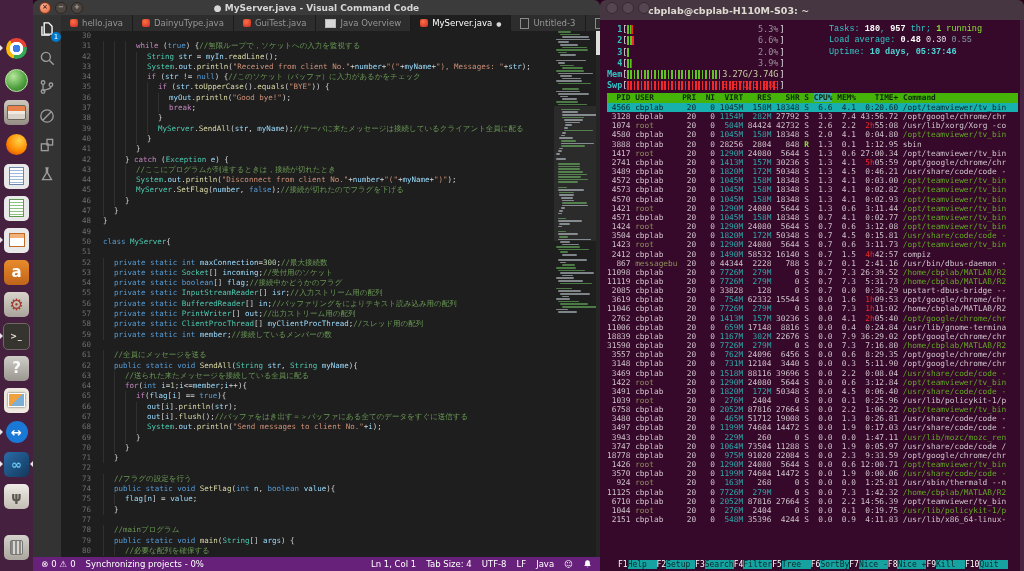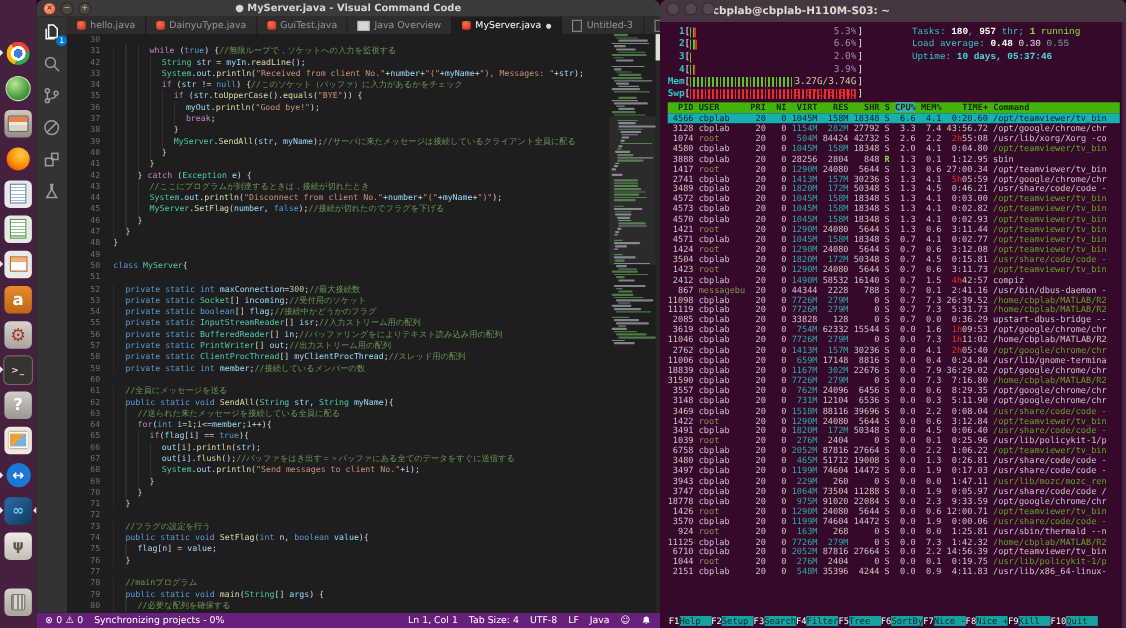--- a/index.html
+++ b/index.html
@@ -114,21 +114,21 @@
   .i-dim{color:#7f9f9f;} .i-gb{color:#8AE234;font-weight:bold;} .i-gn{color:#8AE234;} .i-cyb{color:#4FD8D8;font-weight:bold;}
   .htable{font-size:7.8px;}
   .hheader{height:10px;line-height:10px;background:#45b307;color:#0b2b02;white-space:pre;font-weight:bold;}
   .hsort{background:#39b0b0;}
   .hrow{height:9.16px;line-height:9.16px;white-space:pre;}
   .hrow span{color:#cfc3cb;}
   .hrow .w{color:#cfc3cb;} .hrow .u2{color:#8f8f5a;} .hrow .cy2{color:#2fa8a8;}
   .hrow .gr{color:#8AE234;font-weight:bold;} .hrow .rd{color:#ef2929;} .hrow .gn{color:#63a722;}
   .hrow.sel{background:#18AFAF;}
   .hrow.sel span{color:#04282a !important;font-weight:normal;}
-  .fkeys{position:absolute;left:0;right:0;bottom:3px;height:11px;line-height:11px;font-size:8px;white-space:pre;display:flex;padding-left:8px;}
+  .fkeys{position:absolute;left:0;right:0;bottom:3px;height:11px;line-height:11px;font-size:8px;white-space:pre;display:flex;padding-left:18px;}
   .fk{color:#fff;} .fl{background:#17a2a2;color:#062a2a;}
 </style>
 </head>
 <body>
 
 <div class="screen">
 
   <div class="launcher" id="launcher">
       <div class="litem">
         <div class="tile ico-ubuntu-dash"></div>
@@ -531,21 +531,21 @@
             <div class="hrow"><span class="w">11098 </span><span class="w">cbplab    </span><span class="w"> 20 </span><span class="w">  0 </span><span class="cy2">7726M </span><span class="cy2"> 279M </span><span class="w">    0 </span><span class="w">S </span><span class="w"> 0.7 </span><span class="w"> 7.3 </span><span class="w">26:39.52 </span><span class="gn">/home/cbplab/MATLAB/R2</span></div>
             <div class="hrow"><span class="w">11119 </span><span class="w">cbplab    </span><span class="w"> 20 </span><span class="w">  0 </span><span class="cy2">7726M </span><span class="cy2"> 279M </span><span class="w">    0 </span><span class="w">S </span><span class="w"> 0.7 </span><span class="w"> 7.3 </span><span class="w"> 5:31.73 </span><span class="gn">/home/cbplab/MATLAB/R2</span></div>
             <div class="hrow"><span class="w"> 2085 </span><span class="w">cbplab    </span><span class="w"> 20 </span><span class="w">  0 </span><span class="w">33828 </span><span class="w">  128 </span><span class="w">    0 </span><span class="w">S </span><span class="w"> 0.7 </span><span class="w"> 0.0 </span><span class="w"> 0:36.29 </span><span class="w">upstart-dbus-bridge --</span></div>
             <div class="hrow"><span class="w"> 3619 </span><span class="w">cbplab    </span><span class="w"> 20 </span><span class="w">  0 </span><span class="cy2"> 754M </span><span class="w">62332 </span><span class="w">15544 </span><span class="w">S </span><span class="w"> 0.0 </span><span class="w"> 1.6 </span><span class="rd"> 1h</span><span class="w">09:53 </span><span class="w">/opt/google/chrome/chr</span></div>
             <div class="hrow"><span class="w">11046 </span><span class="w">cbplab    </span><span class="w"> 20 </span><span class="w">  0 </span><span class="cy2">7726M </span><span class="cy2"> 279M </span><span class="w">    0 </span><span class="w">S </span><span class="w"> 0.0 </span><span class="w"> 7.3 </span><span class="rd"> 1h</span><span class="w">11:02 </span><span class="w">/home/cbplab/MATLAB/R2</span></div>
             <div class="hrow"><span class="w"> 2762 </span><span class="w">cbplab    </span><span class="w"> 20 </span><span class="w">  0 </span><span class="cy2">1413M </span><span class="cy2"> 157M </span><span class="w">30236 </span><span class="w">S </span><span class="w"> 0.0 </span><span class="w"> 4.1 </span><span class="rd"> 2h</span><span class="w">05:40 </span><span class="gn">/opt/google/chrome/chr</span></div>
             <div class="hrow"><span class="w">11006 </span><span class="w">cbplab    </span><span class="w"> 20 </span><span class="w">  0 </span><span class="cy2"> 659M </span><span class="w">17148 </span><span class="w"> 8816 </span><span class="w">S </span><span class="w"> 0.0 </span><span class="w"> 0.4 </span><span class="w"> 0:24.84 </span><span class="w">/usr/lib/gnome-termina</span></div>
             <div class="hrow"><span class="w">18839 </span><span class="w">cbplab    </span><span class="w"> 20 </span><span class="w">  0 </span><span class="cy2">1167M </span><span class="cy2"> 302M </span><span class="w">22676 </span><span class="w">S </span><span class="w"> 0.0 </span><span class="w"> 7.9 </span><span class="w">36:29.02 </span><span class="w">/opt/google/chrome/chr</span></div>
             <div class="hrow"><span class="w">31590 </span><span class="w">cbplab    </span><span class="w"> 20 </span><span class="w">  0 </span><span class="cy2">7726M </span><span class="cy2"> 279M </span><span class="w">    0 </span><span class="w">S </span><span class="w"> 0.0 </span><span class="w"> 7.3 </span><span class="w"> 7:16.80 </span><span class="gn">/home/cbplab/MATLAB/R2</span></div>
             <div class="hrow"><span class="w"> 3557 </span><span class="w">cbplab    </span><span class="w"> 20 </span><span class="w">  0 </span><span class="cy2"> 762M </span><span class="w">24096 </span><span class="w"> 6456 </span><span class="w">S </span><span class="w"> 0.0 </span><span class="w"> 0.6 </span><span class="w"> 8:29.35 </span><span class="w">/opt/google/chrome/chr</span></div>
-            <div class="hrow"><span class="w"> 3148 </span><span class="w">cbplab    </span><span class="w"> 20 </span><span class="w">  0 </span><span class="cy2"> 731M </span><span class="w">12104 </span><span class="w"> 6536 </span><span class="w">S </span><span class="w"> 0.0 </span><span class="w"> 0.3 </span><span class="w"> 5:11.90 </span><span class="w">/opt/google/chrome/chr</span></div>
+            <div class="hrow"><span class="w"> 3148 </span><span class="w">cbplab    </span><span class="w"> 20 </span><span class="w">  0 </span><span class="cy2"> 731M </span><span class="w">12104 </span><span class="w"> 3440 </span><span class="w">S </span><span class="w"> 0.0 </span><span class="w"> 0.3 </span><span class="w"> 5:11.90 </span><span class="w">/opt/google/chrome/chr</span></div>
             <div class="hrow"><span class="w"> 3469 </span><span class="w">cbplab    </span><span class="w"> 20 </span><span class="w">  0 </span><span class="cy2">1518M </span><span class="w">88116 </span><span class="w">39696 </span><span class="w">S </span><span class="w"> 0.0 </span><span class="w"> 2.2 </span><span class="w"> 0:08.04 </span><span class="gn">/usr/share/code/code -</span></div>
             <div class="hrow"><span class="w"> 1422 </span><span class="u2">root      </span><span class="w"> 20 </span><span class="w">  0 </span><span class="cy2">1290M </span><span class="w">24080 </span><span class="w"> 5644 </span><span class="w">S </span><span class="w"> 0.0 </span><span class="w"> 0.6 </span><span class="w"> 3:12.84 </span><span class="gn">/opt/teamviewer/tv_bin</span></div>
             <div class="hrow"><span class="w"> 3491 </span><span class="w">cbplab    </span><span class="w"> 20 </span><span class="w">  0 </span><span class="cy2">1820M </span><span class="cy2"> 172M </span><span class="w">50348 </span><span class="w">S </span><span class="w"> 0.0 </span><span class="w"> 4.5 </span><span class="w"> 0:06.40 </span><span class="gn">/usr/share/code/code -</span></div>
             <div class="hrow"><span class="w"> 1039 </span><span class="u2">root      </span><span class="w"> 20 </span><span class="w">  0 </span><span class="cy2"> 276M </span><span class="w"> 2404 </span><span class="w">    0 </span><span class="w">S </span><span class="w"> 0.0 </span><span class="w"> 0.1 </span><span class="w"> 0:25.96 </span><span class="w">/usr/lib/policykit-1/p</span></div>
             <div class="hrow"><span class="w"> 6758 </span><span class="w">cbplab    </span><span class="w"> 20 </span><span class="w">  0 </span><span class="cy2">2052M </span><span class="w">87816 </span><span class="w">27664 </span><span class="w">S </span><span class="w"> 0.0 </span><span class="w"> 2.2 </span><span class="w"> 1:06.22 </span><span class="gn">/opt/teamviewer/tv_bin</span></div>
             <div class="hrow"><span class="w"> 3480 </span><span class="w">cbplab    </span><span class="w"> 20 </span><span class="w">  0 </span><span class="cy2"> 465M </span><span class="w">51712 </span><span class="w">19008 </span><span class="w">S </span><span class="w"> 0.0 </span><span class="w"> 1.3 </span><span class="w"> 0:26.81 </span><span class="w">/usr/share/code/code -</span></div>
             <div class="hrow"><span class="w"> 3497 </span><span class="w">cbplab    </span><span class="w"> 20 </span><span class="w">  0 </span><span class="cy2">1199M </span><span class="w">74604 </span><span class="w">14472 </span><span class="w">S </span><span class="w"> 0.0 </span><span class="w"> 1.9 </span><span class="w"> 0:17.03 </span><span class="w">/usr/share/code/code -</span></div>
             <div class="hrow"><span class="w"> 3943 </span><span class="w">cbplab    </span><span class="w"> 20 </span><span class="w">  0 </span><span class="cy2"> 229M </span><span class="w">  260 </span><span class="w">    0 </span><span class="w">S </span><span class="w"> 0.0 </span><span class="w"> 0.0 </span><span class="w"> 1:47.11 </span><span class="gn">/usr/lib/mozc/mozc_ren</span></div>
             <div class="hrow"><span class="w"> 3747 </span><span class="w">cbplab    </span><span class="w"> 20 </span><span class="w">  0 </span><span class="cy2">1064M </span><span class="w">73504 </span><span class="w">11288 </span><span class="w">S </span><span class="w"> 0.0 </span><span class="w"> 1.9 </span><span class="w"> 0:05.97 </span><span class="w">/usr/share/code/code /</span></div>
             <div class="hrow"><span class="w">18778 </span><span class="w">cbplab    </span><span class="w"> 20 </span><span class="w">  0 </span><span class="cy2"> 975M </span><span class="w">91020 </span><span class="w">22084 </span><span class="w">S </span><span class="w"> 0.0 </span><span class="w"> 2.3 </span><span class="w"> 9:33.59 </span><span class="w">/opt/google/chrome/chr</span></div>

